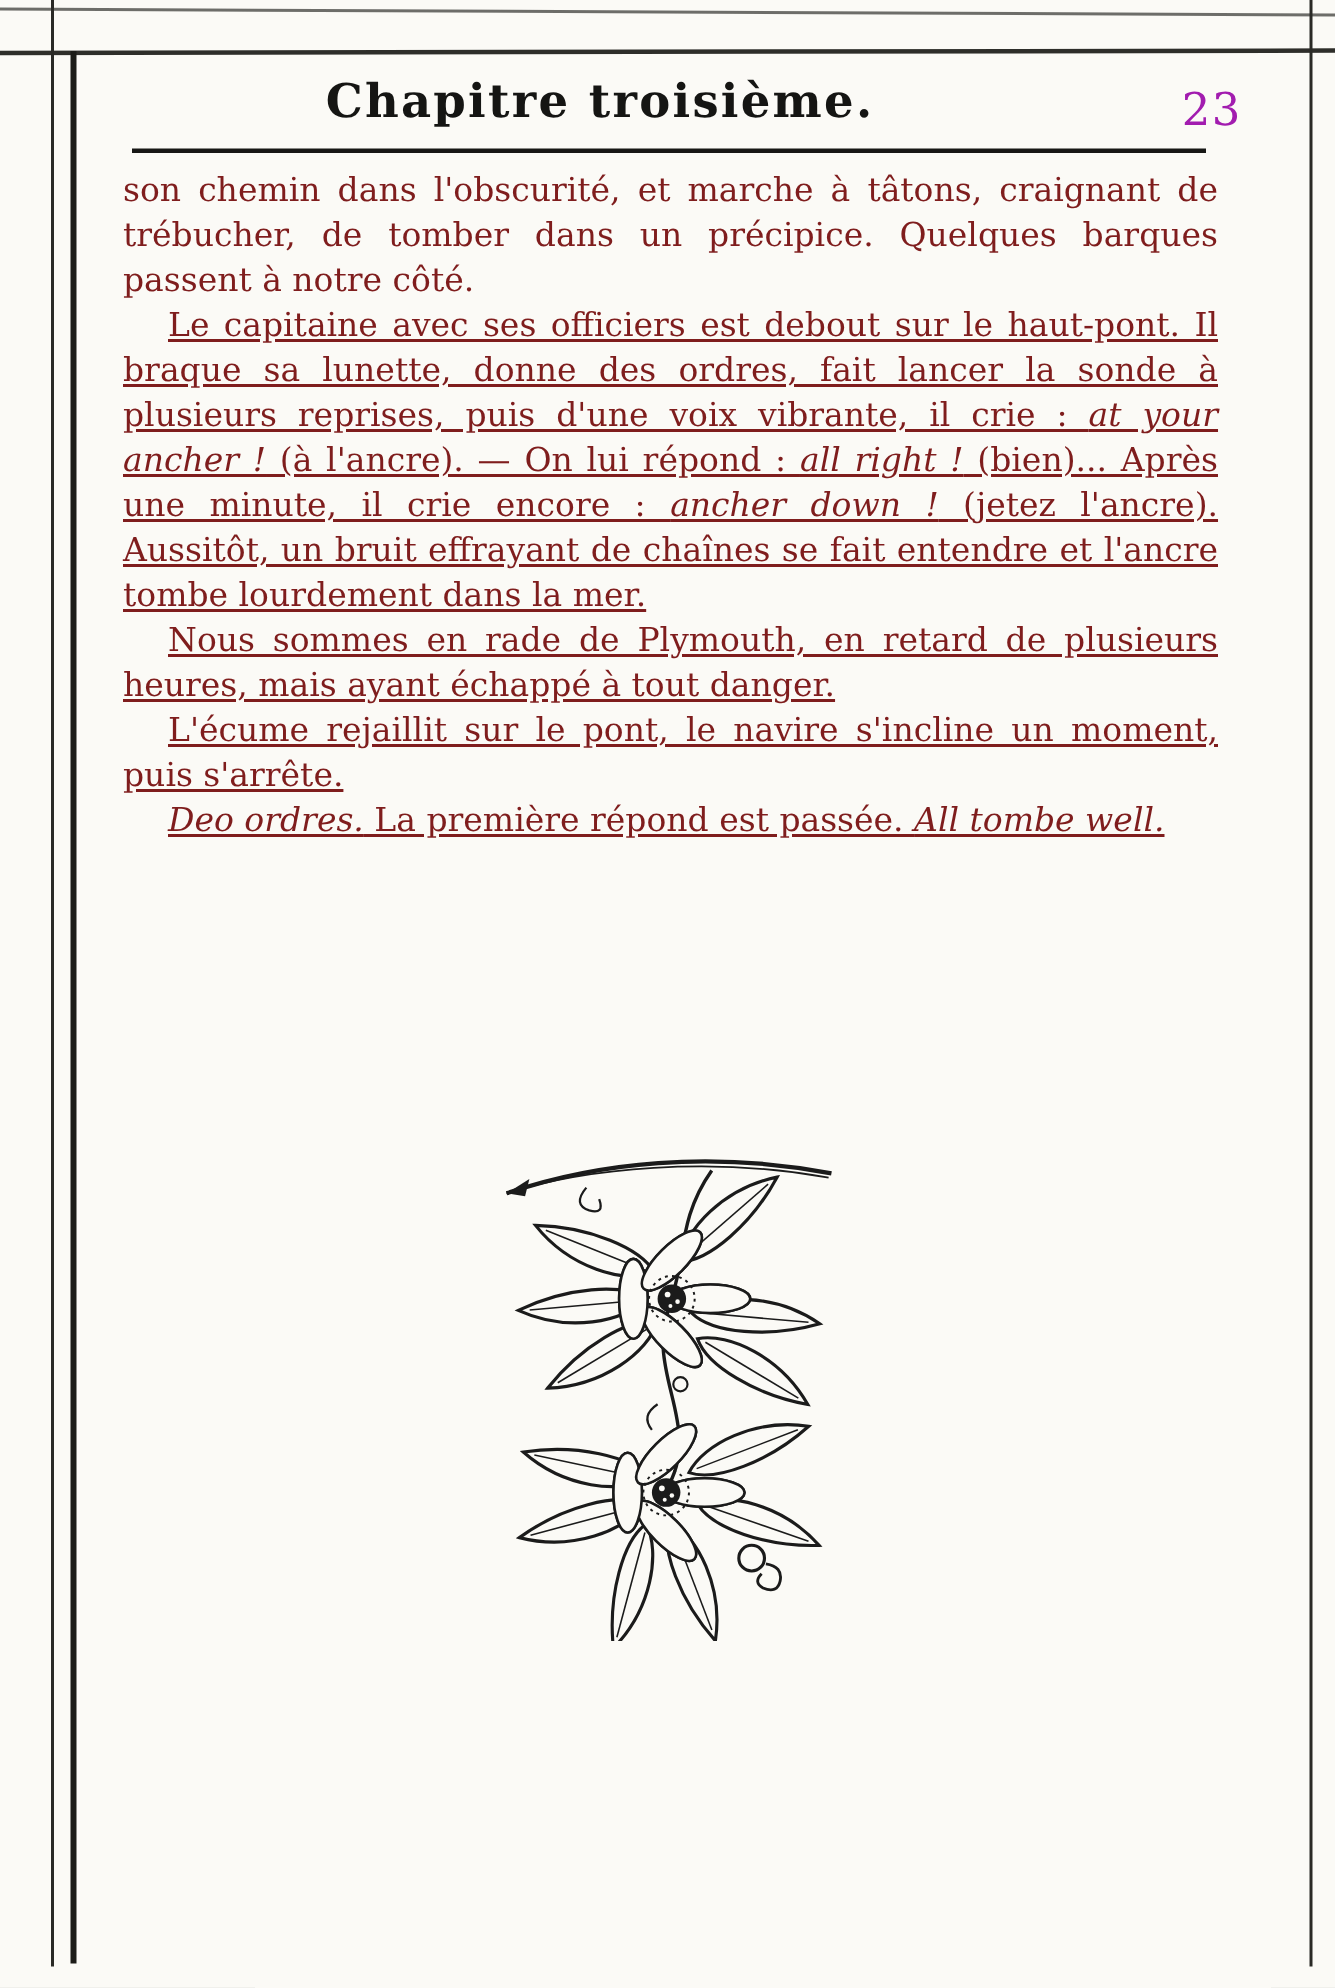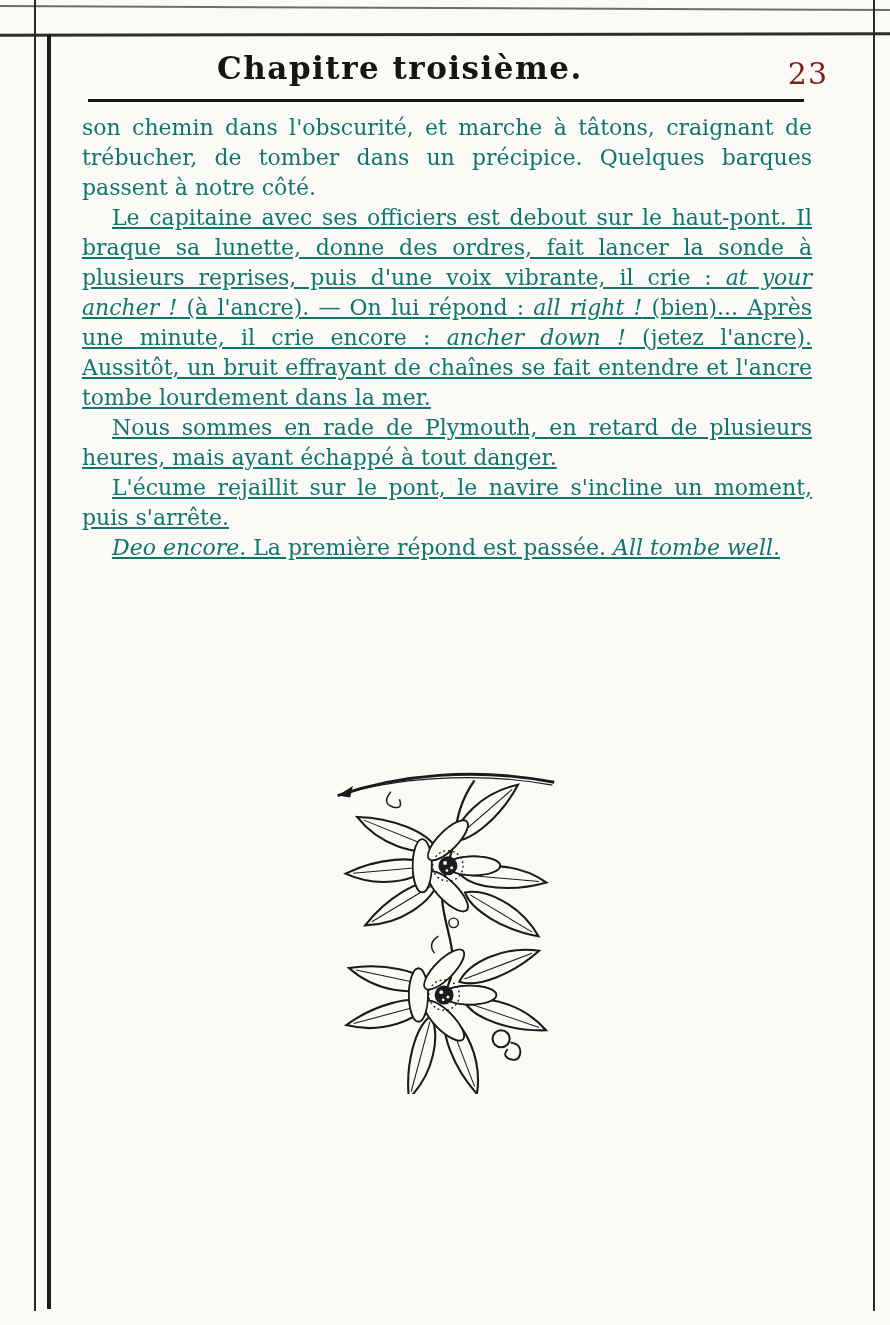--- a/index.html
+++ b/index.html
@@ -34,29 +34,29 @@
   }
   
   .chapter-header { position: absolute; left: 0; top: 50px; width: 100%; height: 52px; }
   .chapter-title {
     position: absolute; left: 160px; width: 480px; text-align: center;
     font-family: "DejaVu Serif", serif;
     font-weight: bold; font-size: 31px; letter-spacing: 1.5px; color: #151513;
   }
   .page-number {
     position: absolute; right: 62px; top: 6px;
-    font-size: 30px; color: #7f1d1d; letter-spacing: 1px;
+    font-size: 30px; color: #a21caf; letter-spacing: 1px;
   }
   .header-rule {
     position: absolute; left: 88px; top: 99px; width: 716px; height: 3px; background: #171715;
   }
   
   .text-block {
     position: absolute; left: 82px; top: 113px; width: 730px;
-    font-size: 22px; line-height: 30px; text-align: justify; color: #0f766e;
+    font-size: 22px; line-height: 30px; text-align: justify; color: #7f1d1d;
   }
   .text-block p { margin: 0; }
   .text-block p.indent { text-indent: 30px; text-decoration: underline; }
   .it { font-style: italic; }
   
   .engraving {
     position: absolute; left: 332px; top: 746px; width: 228px; height: 348px;
   }
   .engraving svg { width: 100%; height: 100%; }
 </style>
@@ -75,21 +75,21 @@
     <div class="chapter-title">Chapitre troisième.</div>
     <div class="page-number">23</div>
   </div>
   <div class="header-rule"></div>
 
   <div class="text-block">
     <p><span>son chemin dans l'obscurité, et marche à tâtons, craignant de trébucher, de tomber dans un précipice. Quelques barques passent à notre côté.</span></p>
     <p class="indent"><span>Le capitaine avec ses officiers est debout sur le haut-pont. Il braque sa lunette, donne des ordres, fait lancer la sonde à plusieurs reprises, puis d'une voix vibrante, il crie : </span><span class="it">at your ancher !</span><span> (à l'ancre). — On lui répond : </span><span class="it">all right !</span><span> (bien)... Après une minute, il crie encore : </span><span class="it">ancher down !</span><span> (jetez l'ancre). Aussitôt, un bruit effrayant de chaînes se fait entendre et l'ancre tombe lourdement dans la mer.</span></p>
     <p class="indent"><span>Nous sommes en rade de Plymouth, en retard de plusieurs heures, mais ayant échappé à tout danger.</span></p>
     <p class="indent"><span>L'écume rejaillit sur le pont, le navire s'incline un moment, puis s'arrête.</span></p>
-    <p class="indent"><span class="it">Deo encore.</span><span> La première répond est passée. </span><span class="it">All tombe well.</span></p>
+    <p class="indent"><span class="it">Deo ordres.</span><span> La première répond est passée. </span><span class="it">All tombe well.</span></p>
   </div>
 
   <div class="engraving">
     <svg viewBox="0 0 240 350" xmlns="http://www.w3.org/2000/svg">
       <defs>
         <g id="leaf">
           <path d="M0 0 C 16 -16, 56 -22, 90 -5 C 56 10, 16 12, 0 0 Z" fill="#fbfaf6" stroke="#1b1b1b" stroke-width="2.2"></path>
           <path d="M6 -1 L82 -5" stroke="#1b1b1b" stroke-width="1.1" fill="none"></path>
         </g>
         <g id="petals" stroke="#1b1b1b" stroke-width="1.8" fill="#fbfaf6">

